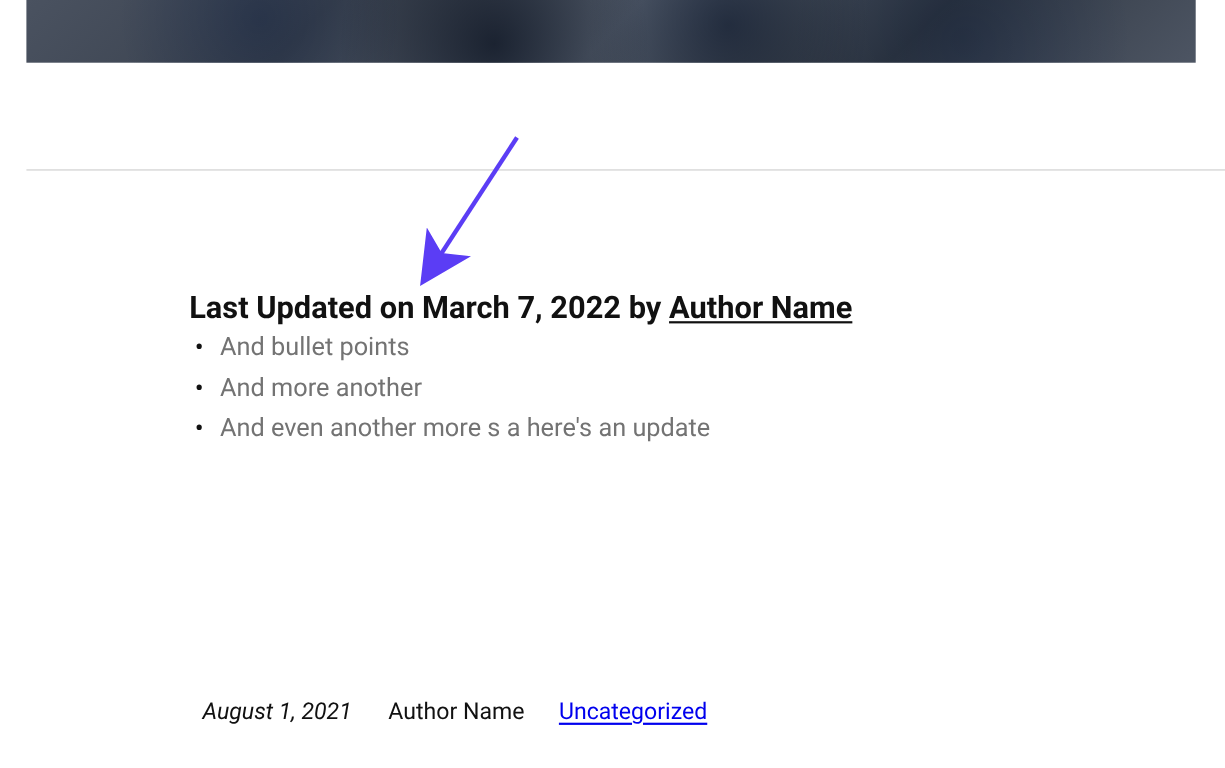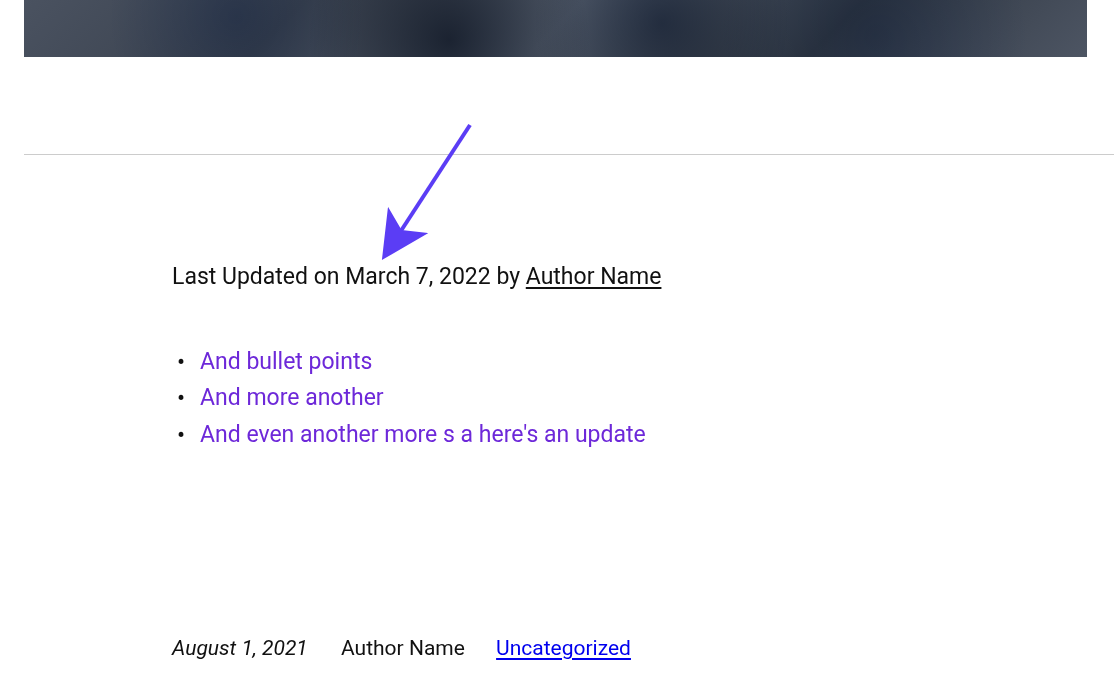--- a/index.html
+++ b/index.html
@@ -43,59 +43,59 @@
       left: 375px;
       pointer-events: none;
     }
     .content {
       position: absolute;
       top: 262px;
       left: 172px;
       width: 780px;
     }
     .updated-line {
-      font-size: 23px;
+      font-size: 28px;
       color: #111111;
-      margin-bottom: 52px;
       line-height: 1.3;
+      font-weight: bold;
     }
     .updated-line .author-link {
       text-decoration: underline;
       text-underline-offset: 3px;
       color: #111111;
     }
     .intro {
       font-size: 23px;
       color: #111111;
       margin-bottom: 52px;
       line-height: 1.3;
     }
     .bullets {
       list-style: none;
       padding-left: 0;
     }
     .bullets li {
       font-size: 23px;
-      color: #6d28d9;
+      color: #737373;
       line-height: 1.58;
       position: relative;
       padding-left: 28px;
     }
     .bullets li::before {
       content: "•";
       position: absolute;
       left: 5px;
       top: 0;
       font-size: 24px;
       color: #111111;
     }
     .meta-row {
       position: absolute;
       top: 636px;
-      left: 172px;
+      left: 184px;
       font-size: 21px;
       color: #111111;
     }
     .meta-date {
       font-style: italic;
       margin-right: 28px;
     }
     .meta-author {
       margin-right: 26px;
     }

